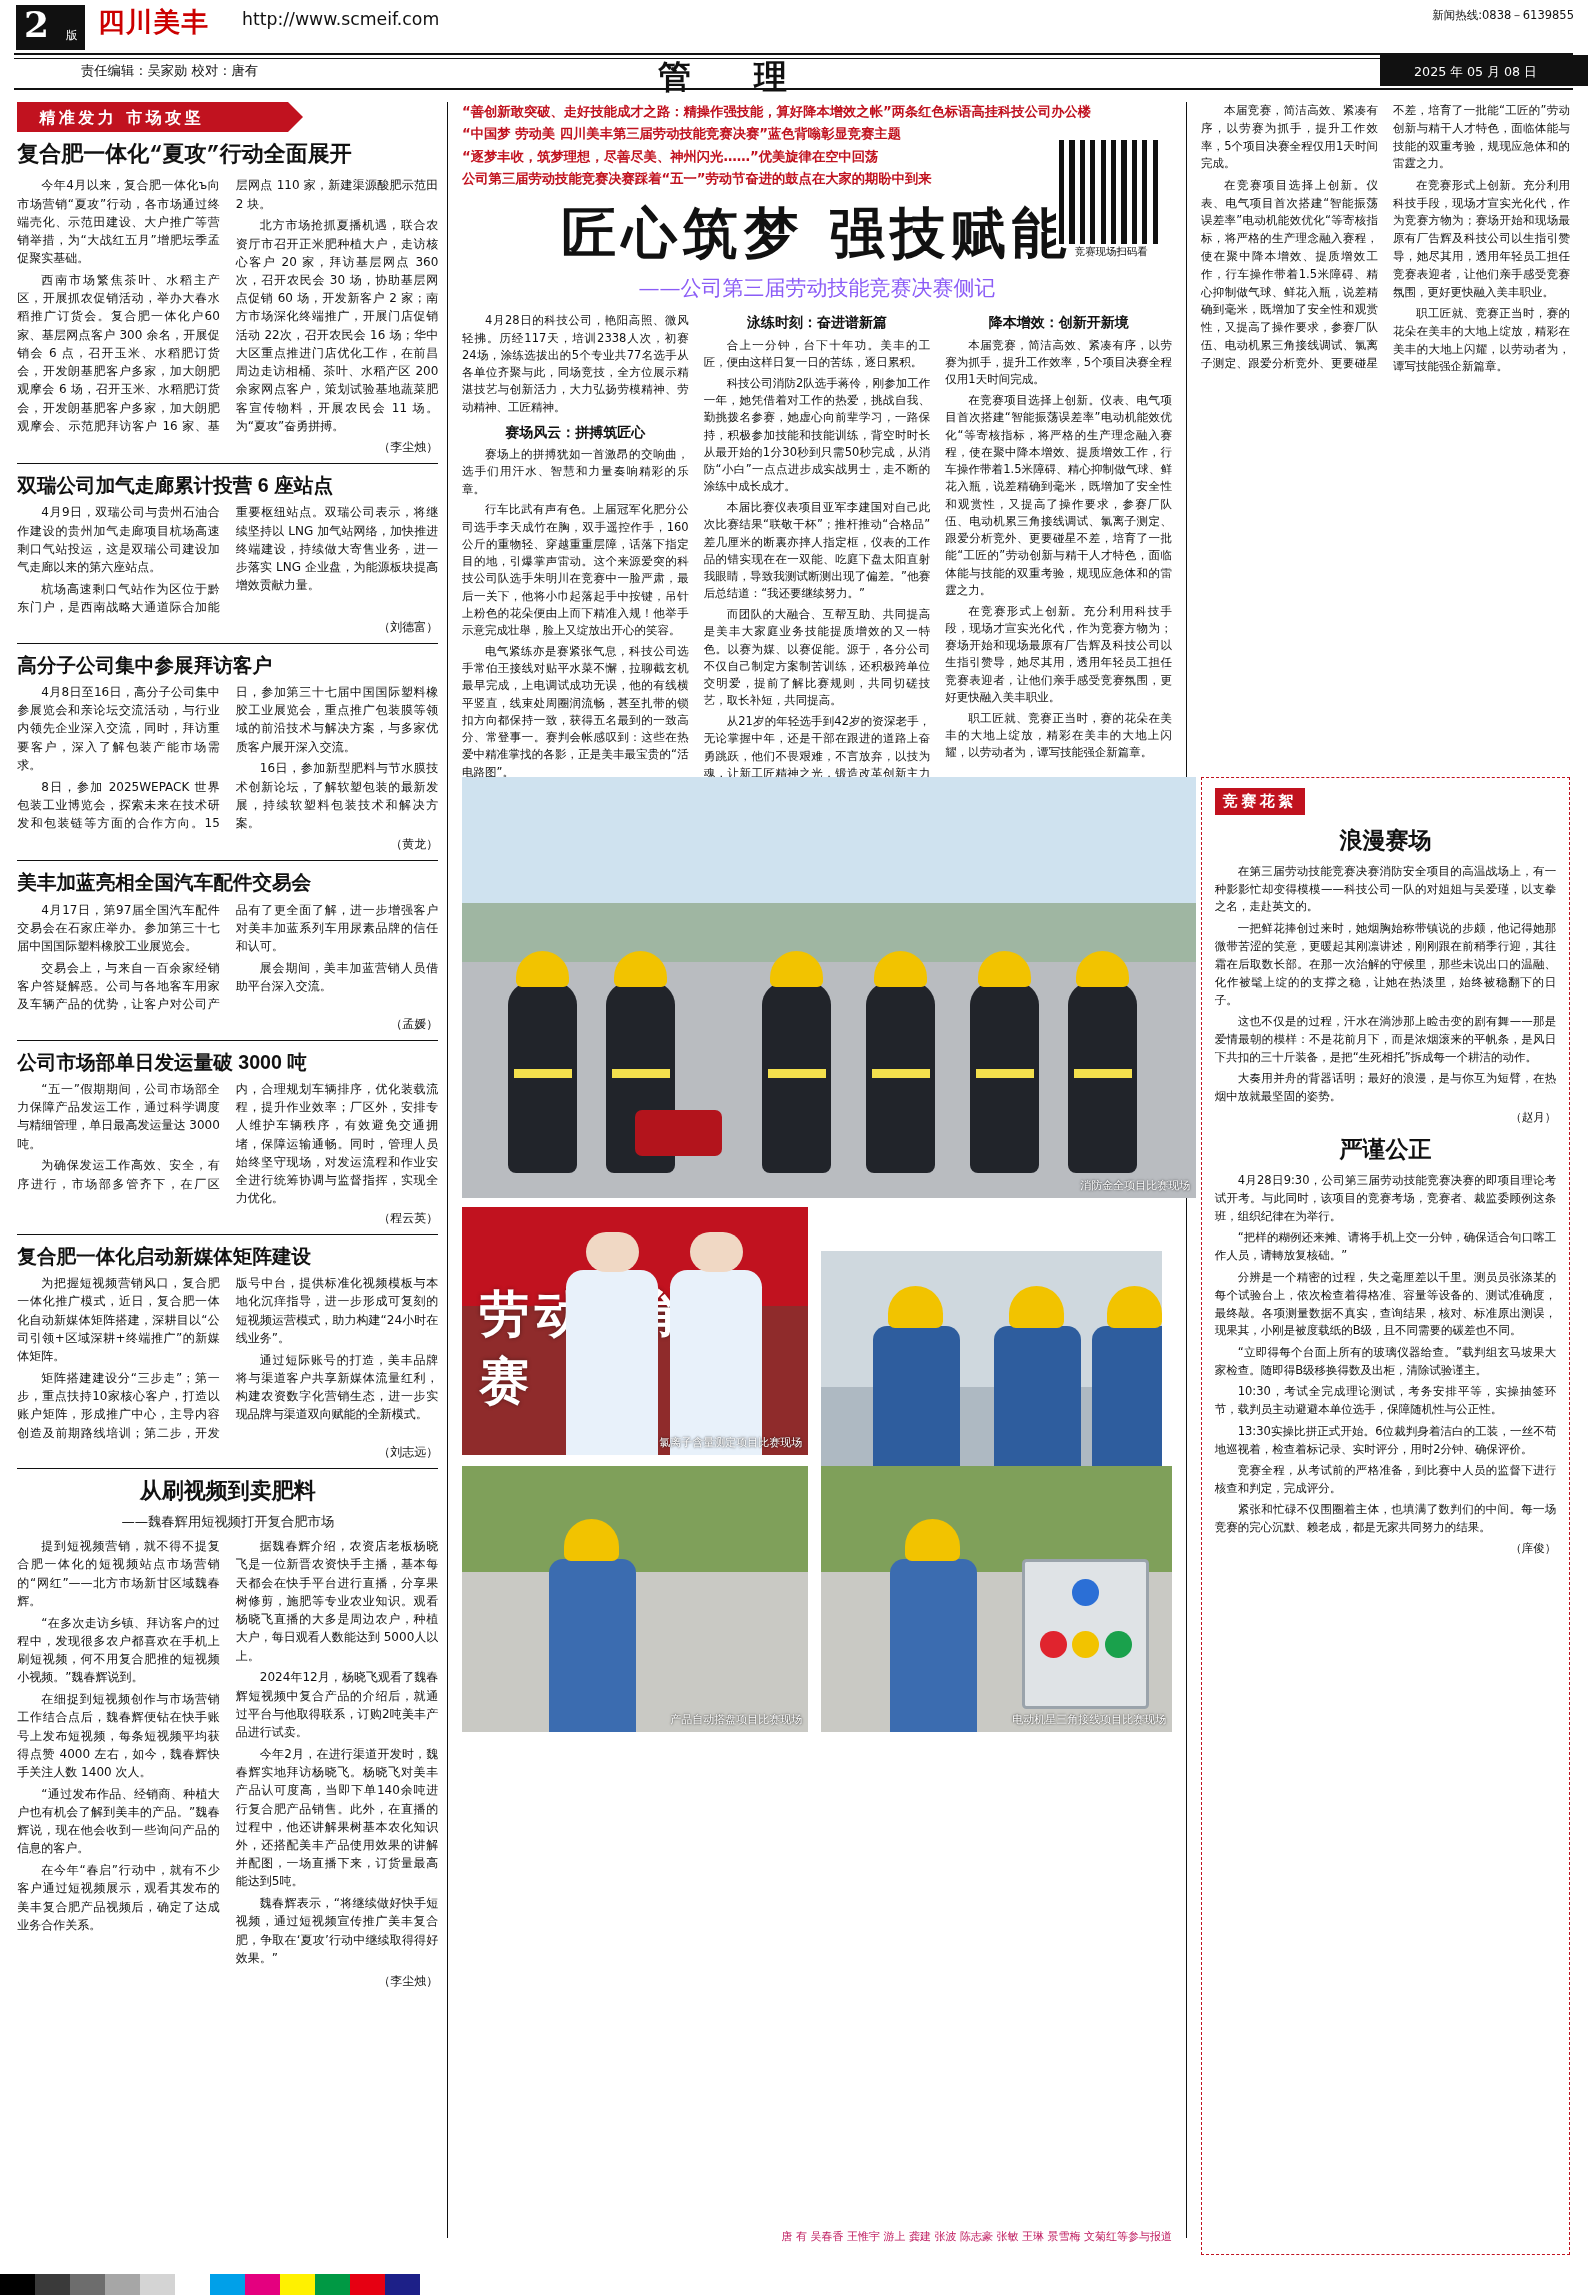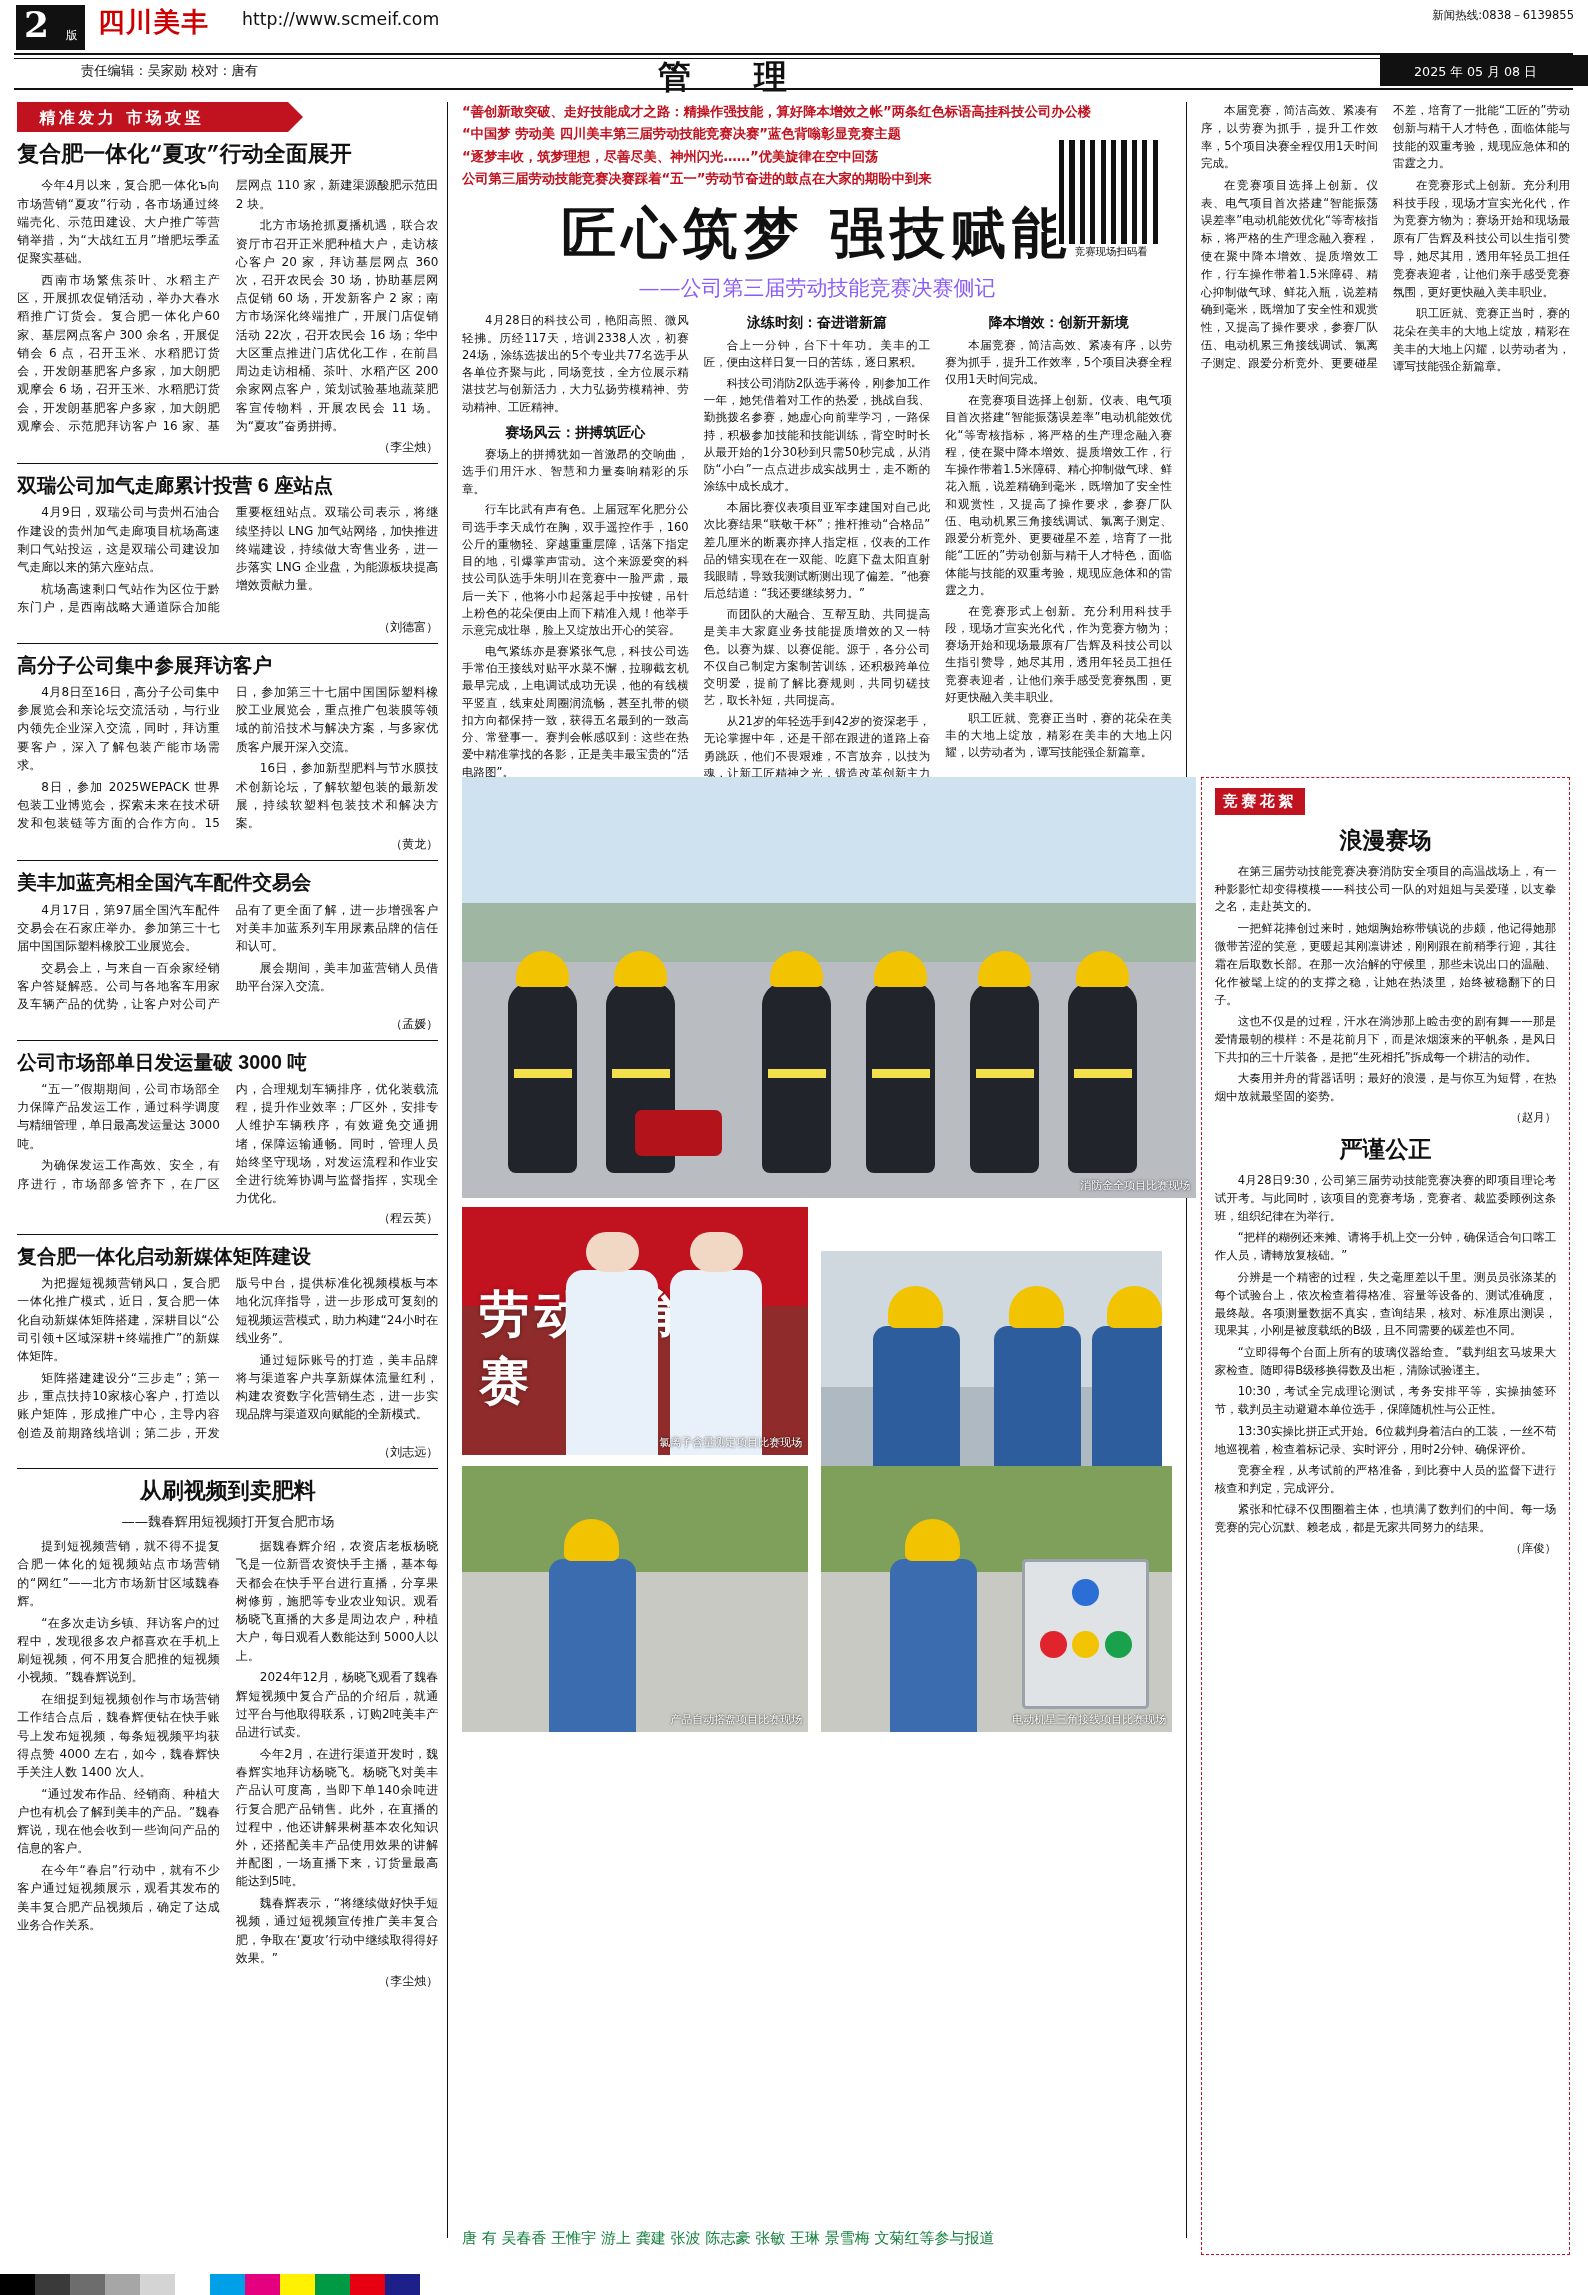--- a/index.html
+++ b/index.html
@@ -51,21 +51,21 @@
   .qr-cap{position:absolute;right:5.8px;top:143px;width:110px;text-align:center;font-size:10.4px;color:#111;}
 
   
   .photo{position:relative;overflow:hidden;background:#8aa;}
   .photo .cap{position:absolute;right:5.8px;bottom:4.6px;color:#fff;font-size:11px;text-shadow:0 0 2.3px #000;}
   .ph1{position:absolute;left:462px;top:777px;width:710px;height:421px;padding-left:24px;}
   .ph2{position:absolute;left:462px;top:1207px;width:346px;height:248px;}
   .ph3{position:absolute;left:821px;top:1207px;width:341px;height:248px;margin-top:44px;}
   .ph4{position:absolute;left:462px;top:1466px;width:346px;height:266px;}
   .ph5{position:absolute;left:821px;top:1466px;width:351px;height:266px;}
-  .photo-credit{position:absolute;left:462px;top:2229px;width:710px;text-align:left;font-size:15px;color:#15803d;}
+  .photo-credit{position:absolute;left:462px;top:2229px;width:710px;text-align:right;font-size:11px;color:#be185d;}
 
   
   .scene-road{position:absolute;inset:0;background:linear-gradient(#cfe2ef 0 30%,#9fb6a2 30% 44%,#b9bcc0 44% 100%);}
   .scene-lab{position:absolute;inset:0;background:linear-gradient(#cfd8de 0 55%,#aeb9c2 55% 100%);}
   .scene-red{position:absolute;inset:0;background:linear-gradient(#c1121f 0 40%,#8f2b2b 40% 100%);}
   .scene-out{position:absolute;inset:0;background:linear-gradient(#7fa05a 0 40%,#c9c9c4 40% 100%);}
   .firefighter{position:absolute;bottom:6%;width:69px;height:191px;background:#21242a;border-radius:23px 23px 8px 8px;}
   .firefighter:before{content:"";position:absolute;left:8px;top:-31px;width:53px;height:36px;background:#f2c300;border-radius:26.6px 26.6px 5.8px 5.8px;}
   .firefighter:after{content:"";position:absolute;left:5.8px;top:87px;width:58px;height:9.2px;background:#f4e04d;}
   .hose{position:absolute;left:173px;bottom:10%;width:87px;height:46px;background:#b3141c;border-radius:7px;}

